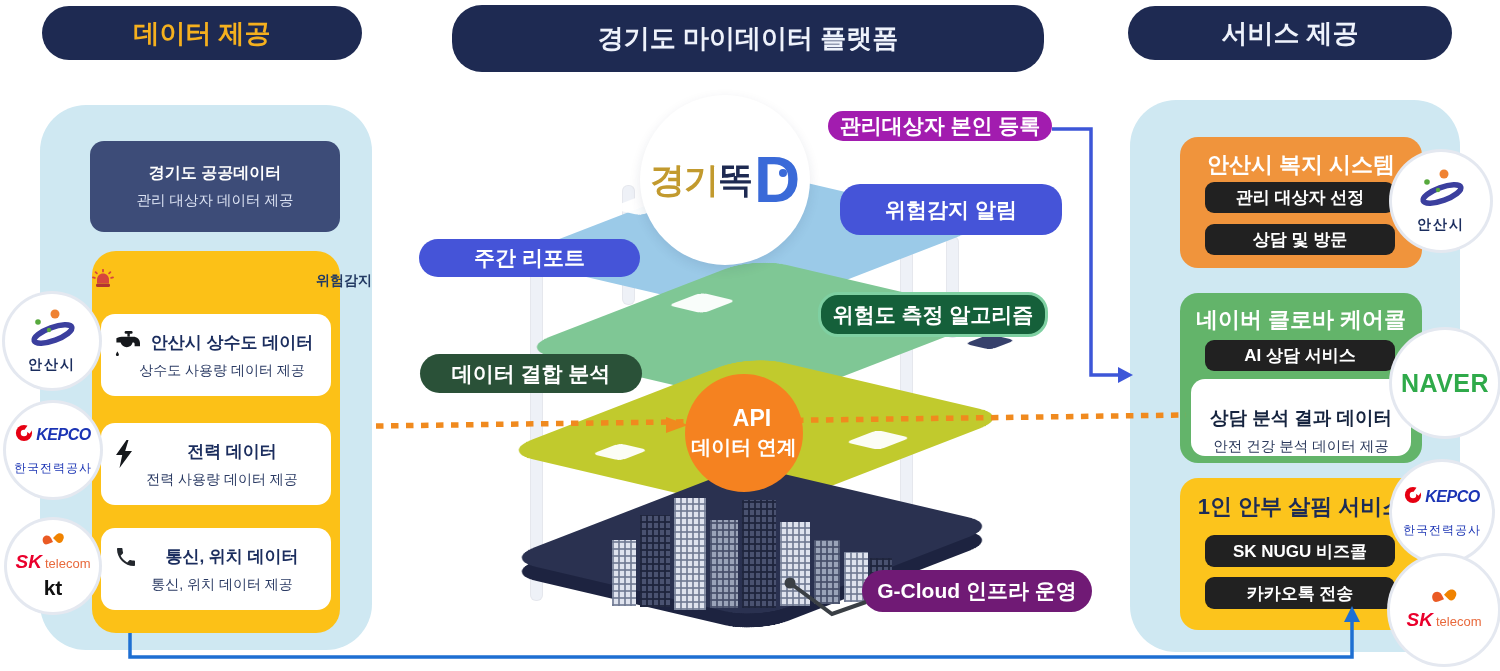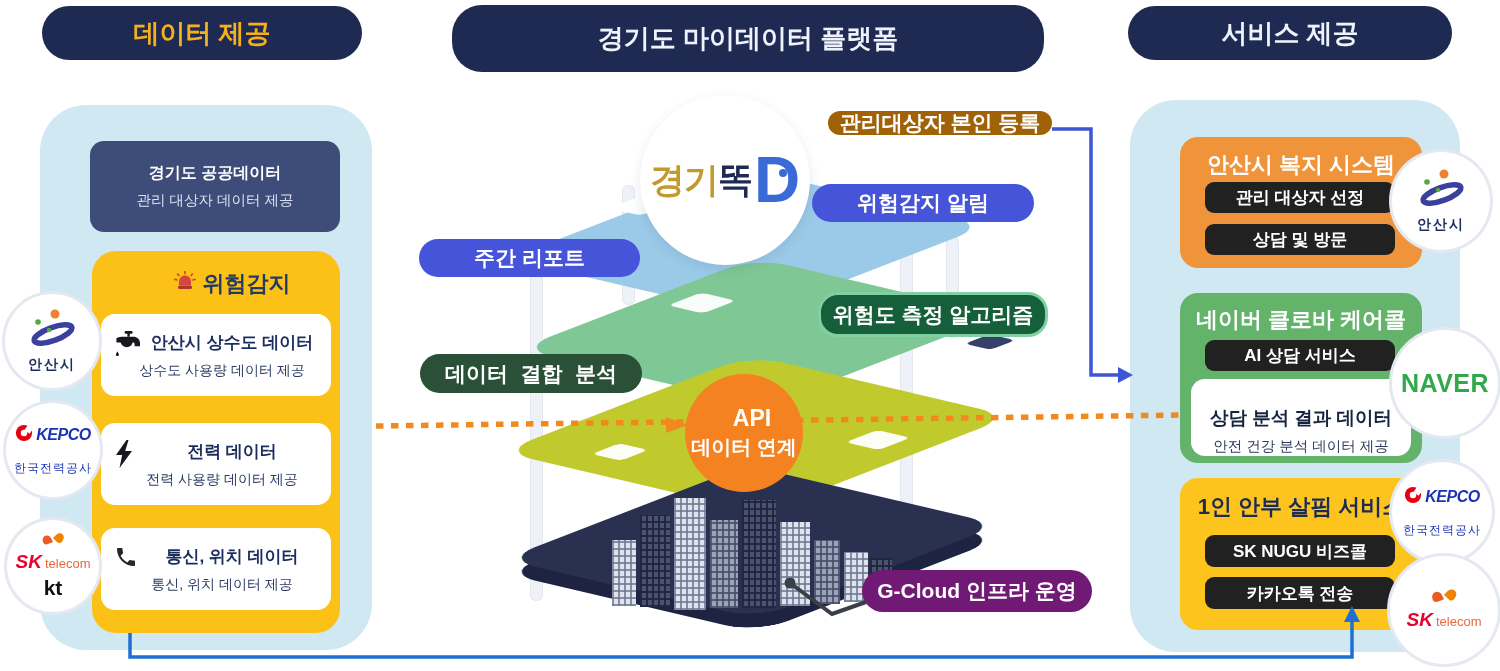--- a/index.html
+++ b/index.html
@@ -20,21 +20,21 @@
 
   
   #public-box{position:absolute;left:90px;top:141px;width:250px;height:91px;background:#3d4c78;
               border-radius:14px;color:#fff;display:flex;flex-direction:column;align-items:center;
               justify-content:center;gap:7px;z-index:3;}
   #public-box .t{font-size:16px;font-weight:bold;}
   #public-box .s{font-size:14.5px;color:#dbe2f3;}
 
   #danger-box{position:absolute;left:92px;top:251px;width:248px;height:382px;background:#fcc117;border-radius:24px;z-index:2;}
   #danger-title{position:absolute;left:92px;top:269px;width:280px;display:flex;align-items:center;
-                justify-content:center;gap:7px;font-weight:bold;font-size:22px;color:#233a63;z-index:3;}
+                justify-content:space-between;gap:7px;font-weight:bold;font-size:14px;color:#233a63;z-index:3;}
 
   .card{position:absolute;left:101px;width:230px;height:82px;background:#fff;border-radius:14px;z-index:3;}
   .card .icon{position:absolute;left:13px;top:17px;}
   .card .t{position:absolute;left:38px;right:6px;top:17px;text-align:center;font-weight:bold;font-size:17px;color:#1b2d5e;}
   .card .s{position:absolute;left:18px;right:6px;top:48px;text-align:center;font-size:14px;color:#2a3a63;}
   #card-water{top:314px;} #card-power{top:423px;} #card-telecom{top:528px;}
 
   
   .logo-circle{position:absolute;background:#fff;border-radius:50%;box-shadow:0 0 0 3px #e4e8f0;
                display:flex;flex-direction:column;align-items:center;justify-content:center;z-index:15;text-align:center;}
@@ -104,25 +104,25 @@
                display:flex;align-items:center;justify-content:center;z-index:22;
                box-shadow:0 4px 12px rgba(30,42,82,.10);}
   .lg1{font-size:35px;font-weight:bold;color:#c29a2e;letter-spacing:-1px;}
   .lg2{font-size:35px;font-weight:bold;color:#1e2a52;letter-spacing:-1px;}
   .lg3{font-size:64px;font-weight:bold;color:#3a6ad8;margin-left:2px;line-height:1;}
   .gd-dot{position:absolute;left:139px;top:74px;width:8px;height:8px;border-radius:50%;background:#3a6ad8;}
 
   
   .pill{position:absolute;display:flex;align-items:center;justify-content:center;border-radius:20px;
         font-weight:bold;color:#fff;font-size:21px;z-index:30;}
-  #pill-register{left:828px;top:111px;width:224px;height:24px;background:#a16207;}
-  #pill-alarm{left:812px;top:184px;width:222px;height:38px;background:#4554d8;}
+  #pill-register{left:828px;top:111px;width:224px;height:30px;background:#a21caf;}
+  #pill-alarm{left:840px;top:184px;width:222px;height:51px;background:#4554d8;}
   #pill-weekly{left:419px;top:239px;width:221px;height:38px;background:#4554d8;}
   #pill-algorithm{left:818px;top:292px;width:224px;height:39px;background:#15603a;border:3px solid #7fd0a2;}
-  #pill-join{left:420px;top:354px;width:222px;height:39px;background:#2a5138;font-family:Liberation Mono, monospace;}
+  #pill-join{left:420px;top:354px;width:222px;height:39px;background:#2a5138;}
   #pill-gcloud{left:862px;top:570px;width:230px;height:42px;background:#701a75;border-radius:22px;}
 
   #api-circle{position:absolute;left:685px;top:374px;width:118px;height:118px;background:#f58220;border-radius:50%;
               display:flex;flex-direction:column;align-items:center;justify-content:center;color:#fff;
               font-weight:bold;z-index:25;}
   #api-circle .l1{font-size:23px;margin-left:16px;} #api-circle .l2{font-size:20px;margin-top:2px;}
 
   
   .rbox{position:absolute;border-radius:18px;z-index:3;}
   .rbox .bt{width:100%;text-align:center;font-weight:bold;color:#fff;}

